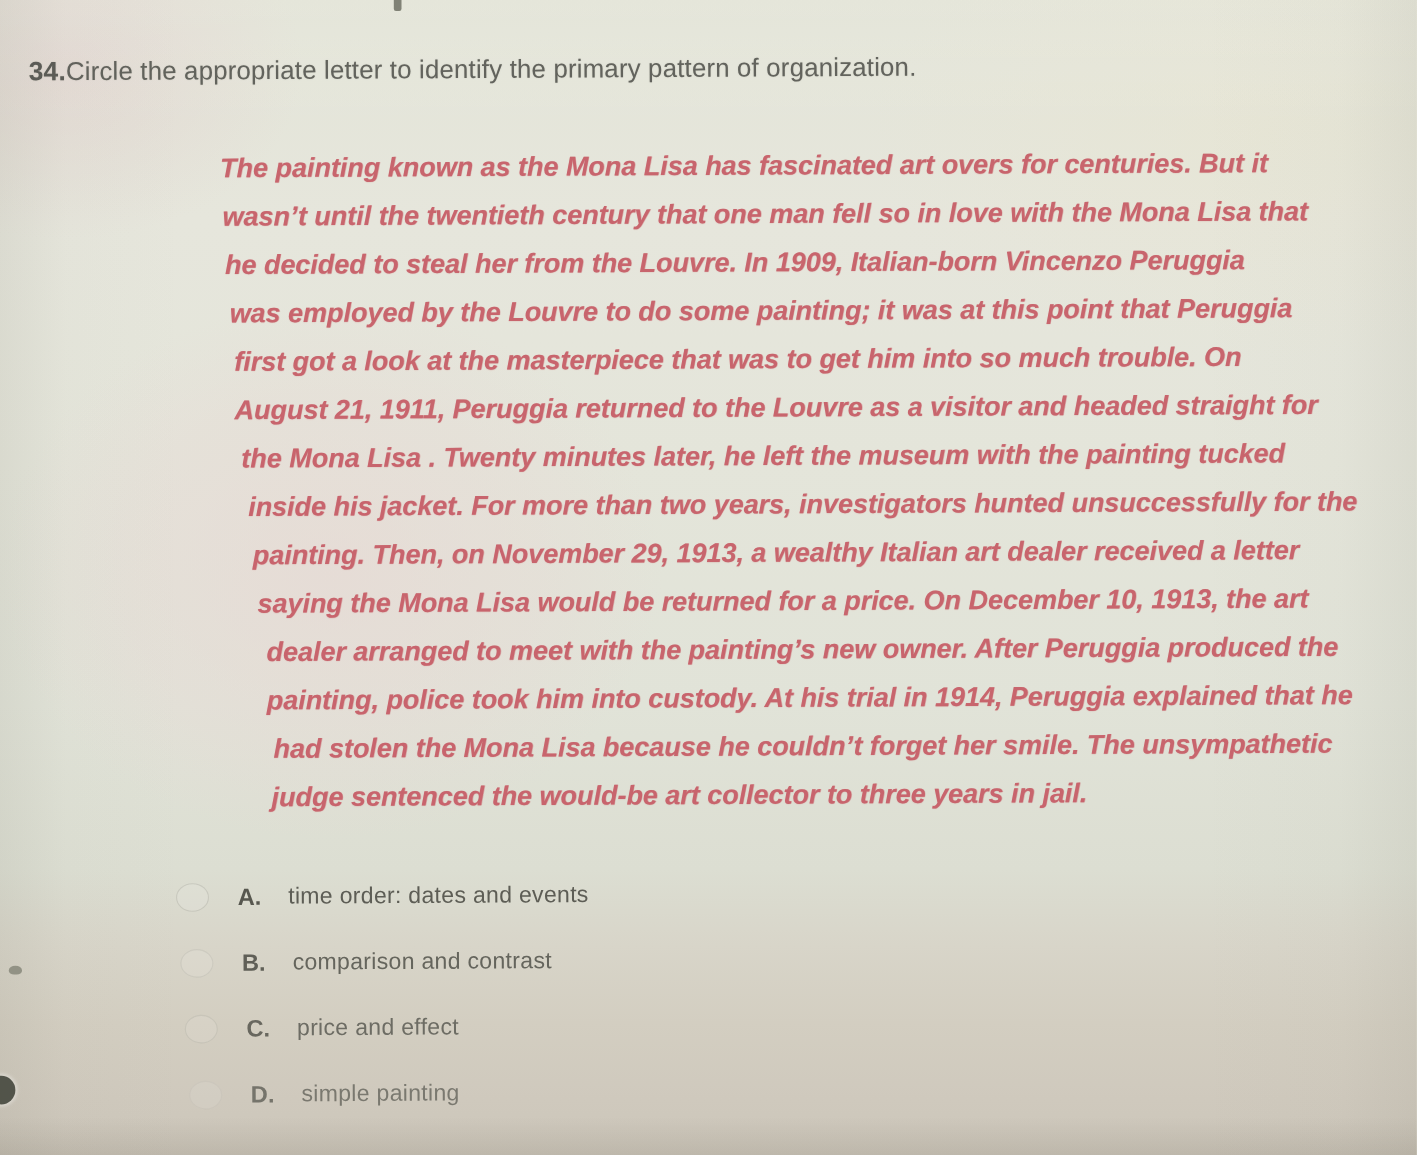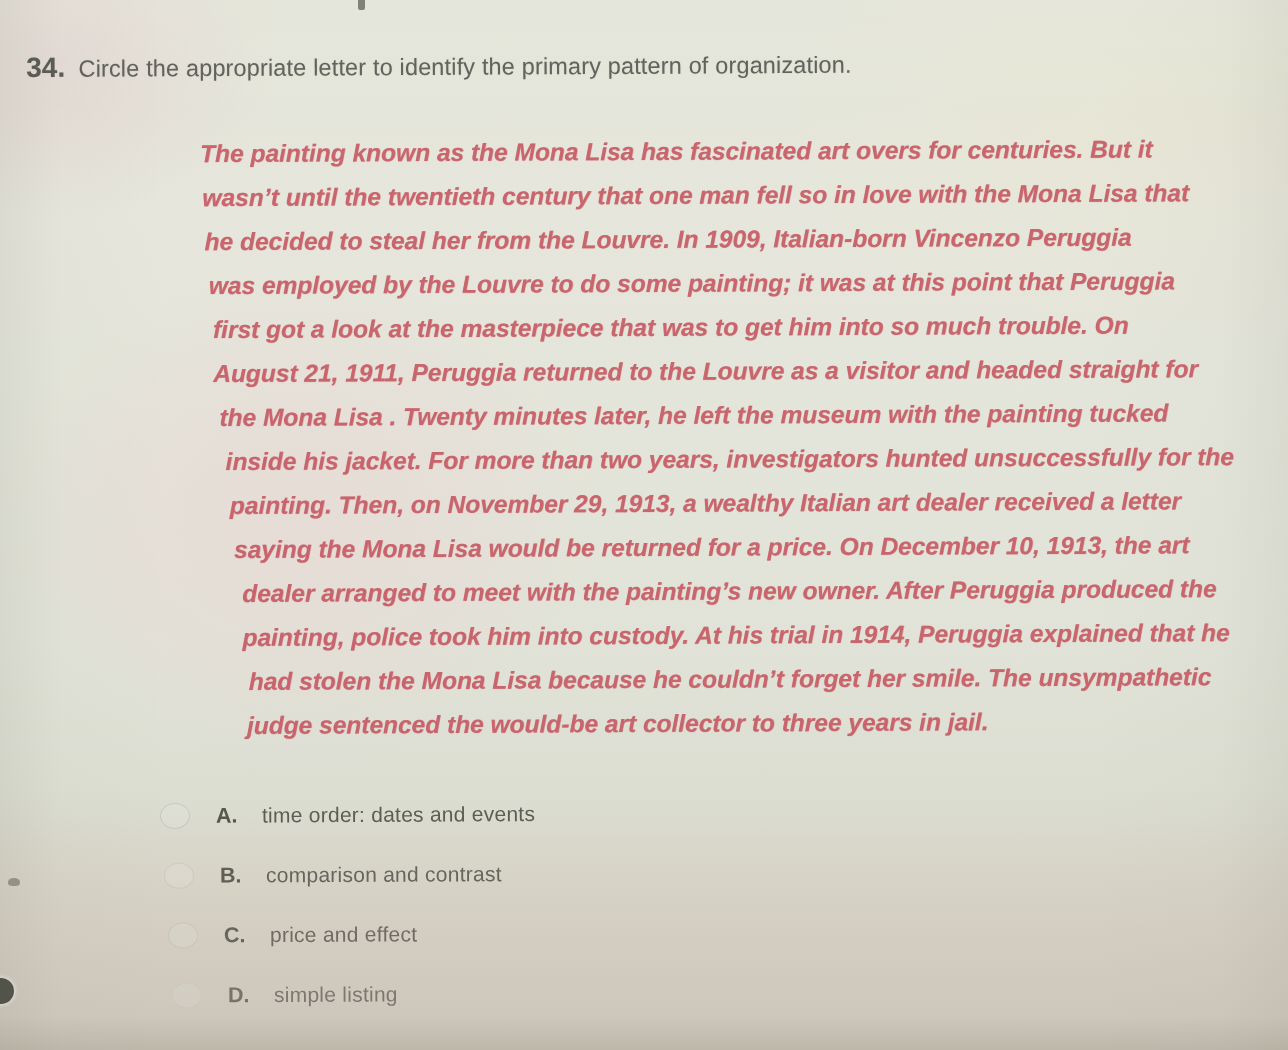--- a/index.html
+++ b/index.html
@@ -57,22 +57,21 @@
     font-size: 23.5px;
     letter-spacing: 0.15px;
     white-space: nowrap;
     transform: rotate(-0.30deg);
     transform-origin: left top;
     opacity: 0.88;
     text-shadow: 0 0 1.3px rgba(160,160,150,0.55);
   }
   #question-number {
     font-weight: bold;
-    font-size: 28px;
-    margin-right: 13px;
+    font-size: 24px;
     color: #4a4b46;
   }
 
   
   #passage {
     position: absolute;
     left: 0;
     top: 138px;
     width: 1288px;
     transform: rotate(-0.28deg);
@@ -210,21 +209,21 @@
 
     <div class="option-row opt-c">
       <span class="bubble"></span>
       <span class="opt-letter">C.</span>
       <span class="opt-text">price and effect</span>
     </div>
 
     <div class="option-row opt-d">
       <span class="bubble"></span>
       <span class="opt-letter">D.</span>
-      <span class="opt-text">simple listing</span>
+      <span class="opt-text">simple painting</span>
     </div>
 
   </div>
 
   <div class="artifact" id="mark-top"></div>
   <div class="artifact" id="mark-left-small"></div>
   <div class="artifact" id="mark-left-dot"></div>
   <div class="artifact" id="edge-shadow-bottom"></div>
 
 </div>

